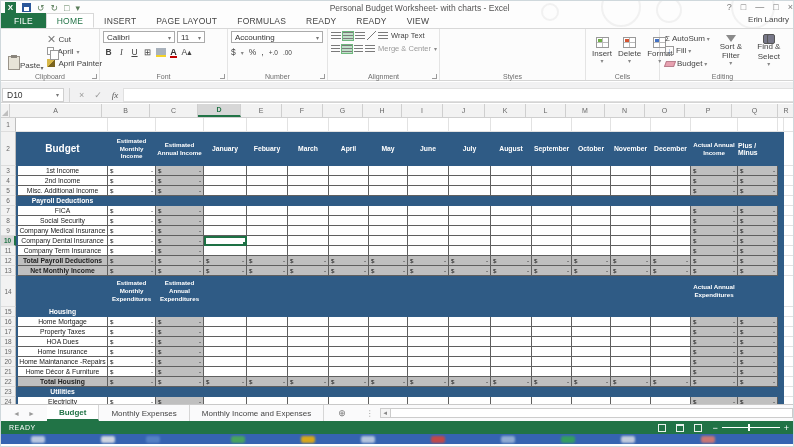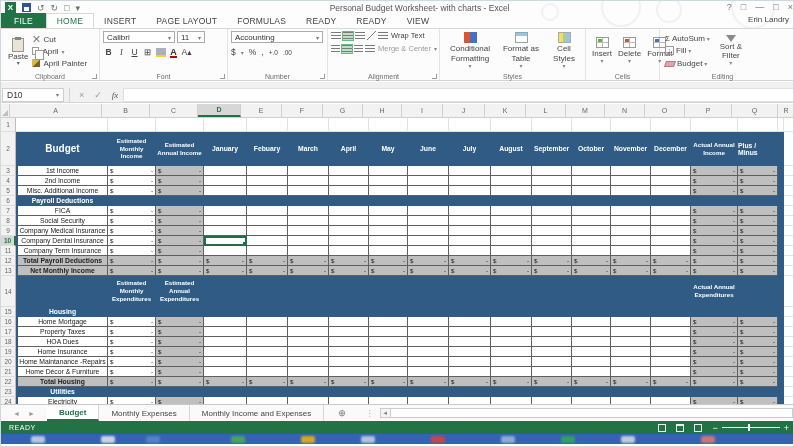--- a/index.html
+++ b/index.html
@@ -27,21 +27,21 @@
   .tab{padding:0 10px;display:flex;align-items:center;color:#444;letter-spacing:.2px;}
   .tab.file{background:var(--green);color:#fff;padding:0 13px;}
   .tab.active{background:#fff;color:var(--green);border:1px solid #D8D8D8;border-bottom:1px solid #fff;}
 
   
   .ribbon{position:absolute;left:0;top:27px;width:794px;height:53px;background:#FCFCFC;border-top:1px solid #D8D8D8;border-bottom:1px solid #D4D4D4;display:flex;z-index:2;}
   .rgroup{position:relative;height:100%;border-right:1px solid #E4E4E4;padding:2px 2px 9px 3px;}
   .glabel{position:absolute;bottom:0;left:0;right:0;text-align:center;font-size:7px;color:#6e6e6e;}
   .launcher{position:absolute;right:2px;bottom:1px;width:5px;height:5px;border-right:1px solid #9a9a9a;border-bottom:1px solid #9a9a9a;}
   .gbody{display:flex;height:100%;}
-  .bigbtn{display:flex;flex-direction:column;align-items:center;justify-content:center;padding:1px 4px;font-size:8px;color:#444;}
+  .bigbtn{display:flex;flex-direction:row;align-items:flex-end;justify-content:center;padding:1px 4px;font-size:8px;color:#444;}
   .bigbtn .dd{font-size:6px;color:#666;line-height:4px;}
   .vstack{display:flex;flex-direction:column;justify-content:space-around;padding:2px 0;}
   .sbtn{display:flex;align-items:center;gap:3px;font-size:8px;color:#444;white-space:nowrap;}
   .dd2{font-size:6px;color:#888;}
   .ic-clip{width:12px;height:14px;background:#E8E4D8;border:1px solid #9a948a;position:relative;}
   .ic-clip::before{content:"";position:absolute;left:2px;top:-2px;width:6px;height:3px;background:#8a857c;}
   .ic-x{position:relative;width:8px;height:8px;display:inline-block;}
   .ic-x::before,.ic-x::after{content:"";position:absolute;left:4px;top:0;width:1px;height:8px;background:#777;}
   .ic-x::before{transform:rotate(45deg);} .ic-x::after{transform:rotate(-45deg);}
   .ic-copy{width:7px;height:8px;border:1px solid #999;background:#fff;position:relative;display:inline-block;}
@@ -278,37 +278,20 @@
             <span class="alico"></span>
             <span>Merge &amp; Center</span>
             <span class="dd2">▾</span>
           </div>
       </div>
       <div class="glabel">Alignment</div>
       <span class="launcher"></span>
     </div>
 
     <div class="rgroup" style="width:146px">
-      <div class="gbody" style="justify-content:space-around">
-        <div class="bigbtn2">
-          <span class="sticon ic-cf"></span>
-          <span style="width:46px">Conditional Formatting</span>
-            <span class="dd2">▾</span>
-        </div>
-        <div class="bigbtn2">
-          <span class="sticon ic-fat"></span>
-          <span style="width:40px">Format as Table</span>
-            <span class="dd2">▾</span>
-        </div>
-        <div class="bigbtn2">
-          <span class="sticon ic-cs"></span>
-          <span style="width:30px">Cell Styles</span>
-            <span class="dd2">▾</span>
-        </div>
-      </div>
       <div class="glabel">Styles</div>
     </div>
 
     <div class="rgroup" style="width:74px">
       <div class="gbody" style="justify-content:space-around">
         <div class="bigbtn2">
           <span class="sticon ic-grid g"></span>
           <span>Insert</span>
             <span class="dd2">▾</span>
         </div>
@@ -341,20 +324,25 @@
             </div>
           <div class="sbtn">
               <span class="ic-eraser"></span>
               <span>Budget</span>
               <span class="dd2">▾</span>
             </div>
         </div>
         <div class="bigbtn2">
           <span class="ic-sort"></span>
           <span style="width:32px">Sort &amp; Filter</span>
+            <span class="dd2">▾</span>
+        </div>
+        <div class="bigbtn2">
+          <span class="ic-find"></span>
+          <span style="width:32px">Find &amp; Select</span>
             <span class="dd2">▾</span>
         </div>
       </div>
       <div class="glabel">Editing</div>
     </div>
   </div>
 
   <div class="gapstrip"></div>
 
   <div class="fbar">

